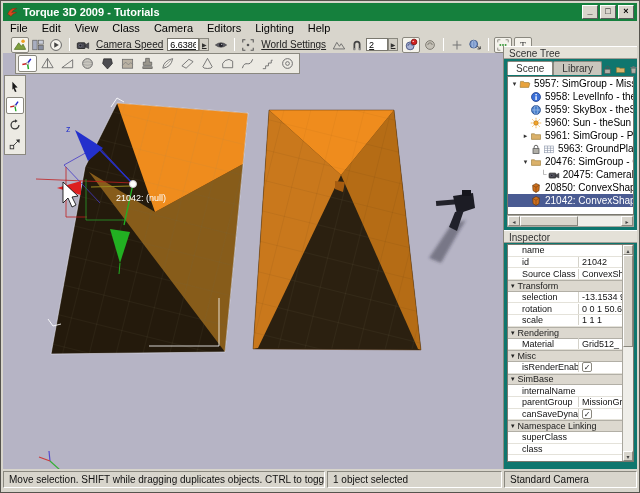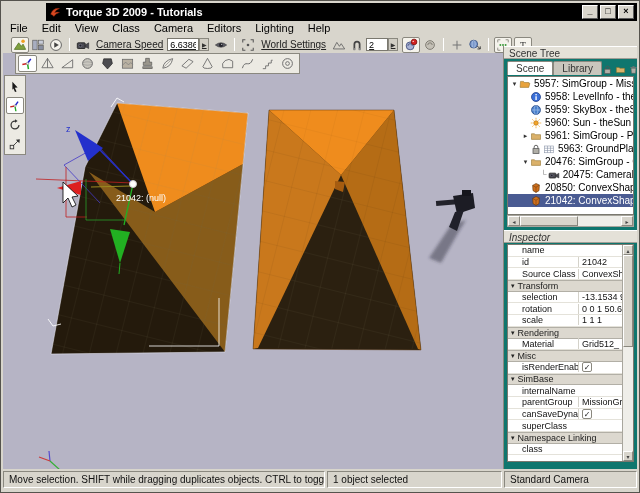--- a/index.html
+++ b/index.html
@@ -1,21 +1,21 @@
 <!DOCTYPE html>
 <html><head>
 <meta charset="utf-8">
 <style>
   html,body{margin:0;padding:0;background:#777;}
   *{box-sizing:border-box;}
   .window{position:relative;width:640px;height:493px;background:#d8d5cc;
     border:1px solid #55534d;outline:1px solid #8e8c84;overflow:hidden;
     font-family:"Liberation Sans",sans-serif;-webkit-font-smoothing:none;}
-  .titlebar{position:absolute;left:2px;top:2px;right:2px;height:18px;background:#000000;
-    display:flex;align-items:center;padding:0 3px;margin-left:43px;}
+  .titlebar{position:absolute;left:2px;top:2px;right:2px;height:18px;background:#15803d;
+    display:flex;align-items:center;padding:0 3px;}
   .title-text{flex:1;color:#fff;font-size:11px;font-weight:bold;margin-left:4px;white-space:nowrap;}
   .winbtn{width:16px;height:14px;margin-left:2px;background:#d8d5cc;border:1px solid;
     border-color:#fff #5a5a5a #5a5a5a #fff;font-size:9px;line-height:11px;text-align:center;
     color:#000;font-weight:bold;cursor:default;}
   .menubar{position:absolute;left:2px;top:21px;right:2px;height:14px;display:flex;font-size:11px;color:#000;}
   .menuitem{padding:0 7px;white-space:nowrap;}
   .toolbar{position:absolute;left:2px;top:35px;right:2px;height:17px;display:flex;align-items:center;font-size:10px;color:#222;padding-left:8px;text-decoration:underline;}
   .tbbtn{height:16px;min-width:18px;display:flex;align-items:center;justify-content:center;padding:0 1px;border:1px solid transparent;}
   .tbbtn.active{border:1px solid #8a887f;background:#f5f3ec;border-radius:2px;}
   .tbbtn.framed{border:1px solid #8a887f;background:#f5f3ec;border-radius:2px;margin:0 1px;}
@@ -48,21 +48,21 @@
   .trow .arrow{width:9px;font-size:7px;color:#333;text-align:center;flex:0 0 9px;}
   .trow .elbow{font-size:8px;color:#888;margin-right:1px;}
   .trow .ticon{flex:0 0 13px;display:flex;align-items:center;}
   .trow .tlabel{margin-left:2px;}
   .trow.selected{background:#4a5b92;color:#fff;}
   .hscroll{position:absolute;left:3px;right:3px;top:169px;height:12px;background:#efeee9;
     border:1px solid #a8a69d;display:flex;align-items:stretch;}
   .sbtn{width:12px;background:#d8d5cc;border:1px solid;border-color:#fff #8a887f #8a887f #fff;
     font-size:6px;display:flex;align-items:center;justify-content:center;color:#444;}
   .hthumb{width:58px;background:#d8d5cc;border:1px solid;border-color:#fff #8a887f #8a887f #fff;}
-  .inspheader{position:absolute;left:0;right:0;top:184px;font-style:italic;}
+  .inspheader{position:absolute;left:0;right:0;top:184px;}
   .inspbox{position:absolute;left:3px;right:3px;top:198px;height:218px;background:#fff;
     border:1px solid #7a786f;overflow:hidden;}
   .irow{height:11.7px;display:flex;align-items:center;font-size:9px;color:#111;
     border-bottom:1px solid #e4e2da;white-space:nowrap;}
   .irow .ilabel{flex:0 0 70px;padding-left:14px;overflow:hidden;}
   .irow .ival{flex:1;border-left:1px solid #d4d2ca;padding-left:3px;overflow:hidden;display:flex;align-items:center;gap:2px;}
   .irow.section{background:#dcd8cf;color:#222;border-bottom:1px solid #b2afa6;border-top:1px solid #b2afa6;padding-left:3px;font-size:9px;}
   .irow.section .sarrow{font-size:7px;margin-right:3px;}
   .cbox{width:10px;height:10px;background:#fff;border:1px solid #8a887f;font-size:8px;line-height:9px;
     text-align:center;color:#222;border-radius:2px;}
@@ -678,29 +678,29 @@
             <div class="ival">
               <span>MissionGroup</span>
             </div>
           </div>
           <div class="irow">
             <div class="ilabel">canSaveDynamicF</div>
             <div class="ival">
               <div class="cbox">✓</div>
             </div>
           </div>
-          <div class="irow">
-            <div class="ilabel">superClass</div>
-            <div class="ival">
-              <span></span>
-            </div>
-          </div>
           <div class="irow section">
             <span class="sarrow">▾</span>
             <span>Namespace Linking</span>
+          </div>
+          <div class="irow">
+            <div class="ilabel">superClass</div>
+            <div class="ival">
+              <span></span>
+            </div>
           </div>
           <div class="irow">
             <div class="ilabel">class</div>
             <div class="ival">
               <span></span>
             </div>
           </div>
         </div>
       <div class="vscroll">
         <div class="sbtn" style="width:auto;height:10px">▴</div>

